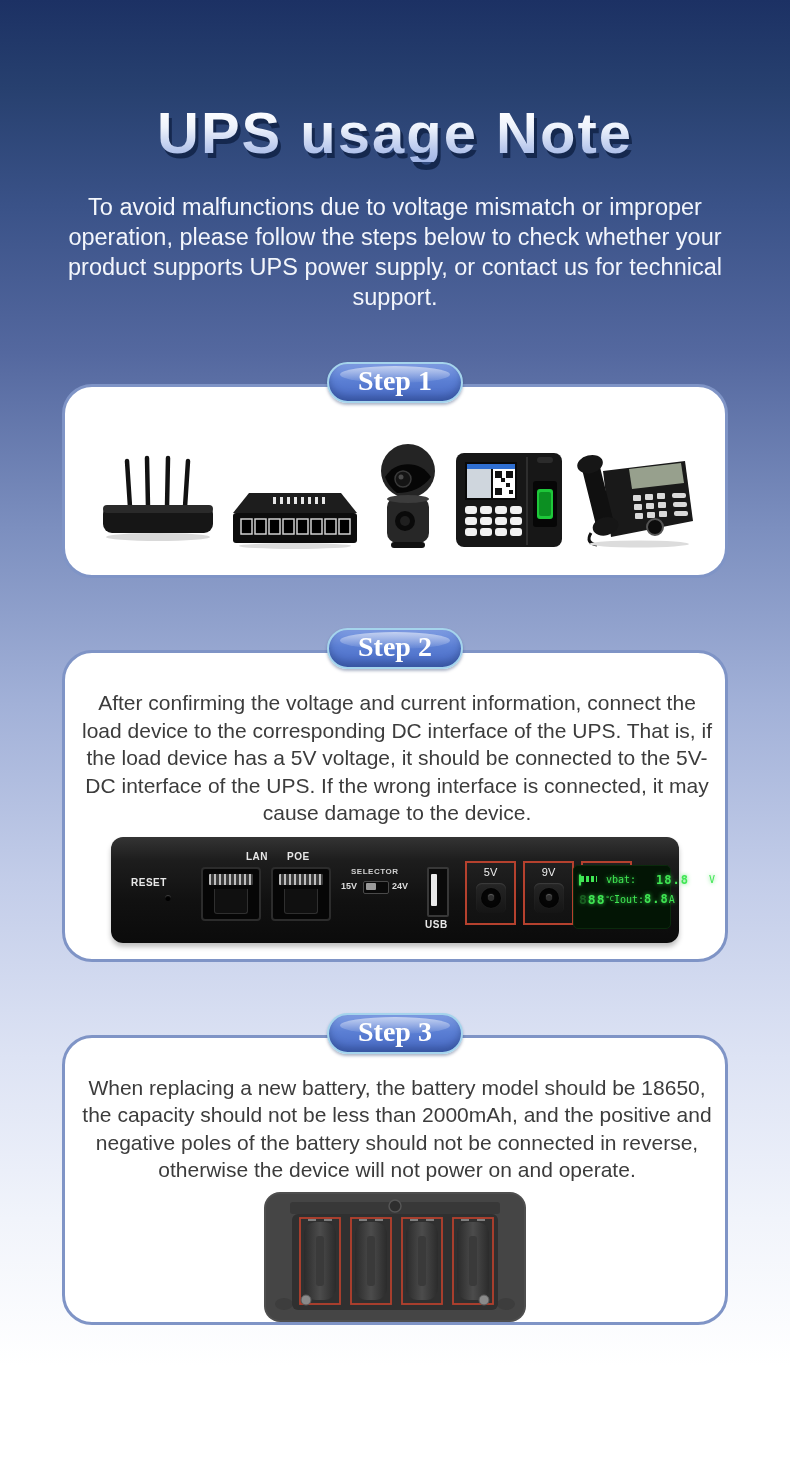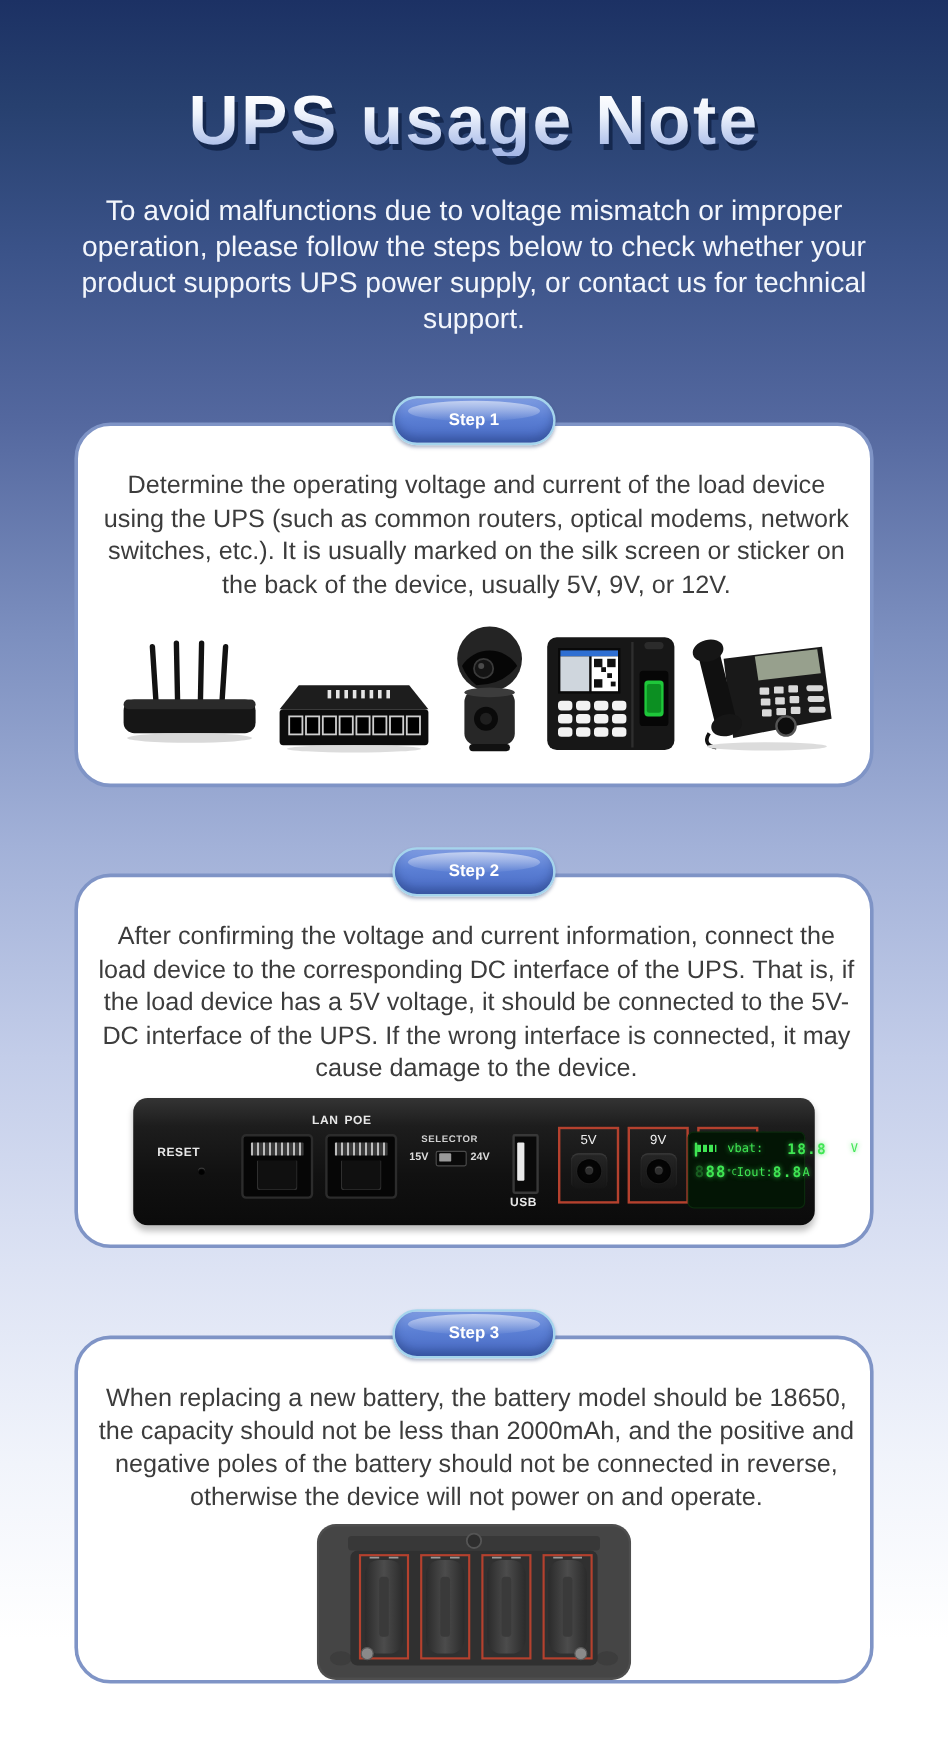--- a/index.html
+++ b/index.html
@@ -4,21 +4,21 @@
 <style>
   html,body{margin:0;padding:0;}
   body{
     width:790px;height:1469px;overflow:hidden;
     font-family:"Liberation Sans", sans-serif;
     background:linear-gradient(180deg,
       #1c3164 0%, #27406f 6%, #3a5288 14%, #54689f 24%,
       #7c8fbf 36%, #a2b1d8 48%, #c3cde9 60%, #dde3f4 72%,
       #f1f4fb 83%, #ffffff 93%, #ffffff 100%);
   }
-  .header{text-align:center;padding-top:72px;}
+  .header{text-align:center;padding-top:104px;}
   .title-wrap{position:relative;display:inline-block;line-height:1;}
   .title-layer{font-size:58px;font-weight:600;letter-spacing:2px;white-space:nowrap;}
   .title-shadow{position:absolute;left:3px;top:5px;color:#15284e;}
   .title-main{position:relative;color:#dfe8fa;}
   @supports (-webkit-background-clip:text){
     .title-main{
       background:linear-gradient(180deg,#ffffff 10%,#eef3fc 40%,#b6c6ec 80%,#a3b6e6 100%);
       -webkit-background-clip:text;background-clip:text;color:transparent;
     }
   }
@@ -28,21 +28,21 @@
   }
   .step{width:666px;margin:0 auto;position:relative;}
   .step-1{margin-top:50px;}
   .step-2{margin-top:50px;}
   .step-3{margin-top:51px;}
   .badge{
     position:relative;z-index:2;width:132px;height:37px;margin:0 auto -19px;
     background:linear-gradient(180deg,#7e9ce2 0%,#5b7fd4 45%,#486ac4 100%);
     border:2px solid #a5d4ec;border-radius:22px;
     box-shadow:inset 0 -5px 7px rgba(22,42,92,.35), 0 2px 3px rgba(28,48,100,.35);
-    color:#ffffff;font-size:14px;font-weight:bold;text-align:center;line-height:34px;
+    color:#ffffff;font-size:28px;font-weight:bold;text-align:center;line-height:34px;font-family:Liberation Serif, serif;
   }
   .badge::before{
     content:"";position:absolute;left:8%;top:2px;width:84%;height:46%;
     border-radius:50%;
     background:linear-gradient(180deg,rgba(255,255,255,.55),rgba(255,255,255,.04));
   }
   .card{
     position:relative;background:#ffffff;border:3px solid #7f94c6;border-radius:30px;
     padding:36px 14px 0;box-sizing:border-box;overflow:hidden;
   }
@@ -108,21 +108,20 @@
   <div class="title-wrap">
     <div class="title-layer title-shadow">UPS usage Note</div>
     <div class="title-layer title-main">UPS usage Note</div>
   </div>
   <p class="intro">To avoid malfunctions due to voltage mismatch or improper operation, please follow the steps below to check whether your product supports UPS power supply, or contact us for technical support.</p>
 </div>
 
 <div class="step step-1">
   <div class="badge">Step 1</div>
   <div class="card">
-    <p class="card-text">Determine the operating voltage and current of the load device using the UPS (such as common routers, optical modems, network switches, etc.). It is usually marked on the silk screen or sticker on the back of the device, usually 5V, 9V, or 12V.</p>
     <div class="devices">
 
       <svg class="device" width="128" height="100" viewBox="0 0 128 100">
         <g stroke="#121212" stroke-width="4.5" stroke-linecap="round">
           <line x1="32" y1="10" x2="35" y2="56"></line>
           <line x1="52" y1="7" x2="53" y2="56"></line>
           <line x1="73" y1="7" x2="72" y2="56"></line>
           <line x1="93" y1="10" x2="90" y2="56"></line>
         </g>
         <rect x="8" y="54" width="110" height="28" rx="9" fill="#161616"></rect>
@@ -236,21 +235,21 @@
 
 <div class="step step-2">
   <div class="badge">Step 2</div>
   <div class="card">
     <p class="card-text">After confirming the voltage and current information, connect the load device to the corresponding DC interface of the UPS. That is, if the load device has a 5V voltage, it should be connected to the 5V-DC interface of the UPS. If the wrong interface is connected, it may cause damage to the device.</p>
 
     <div class="ups">
       <span class="ups-label" style="left:20px;top:40px;">RESET</span>
       <span class="reset-dot" style="left:54px;top:58px;"></span>
 
-      <span class="ups-label" style="left:120px;top:14px;padding-left:29px;">LAN</span>
+      <span class="ups-label" style="left:106px;top:14px;padding-left:29px;">LAN</span>
       <div class="rj45" style="left:90px;top:30px;">
         <span class="pins"></span>
         <span class="hole"></span>
       </div>
 
       <span class="ups-label" style="left:176px;top:14px;">POE</span>
       <div class="rj45" style="left:160px;top:30px;">
         <span class="pins"></span>
         <span class="hole"></span>
       </div>

